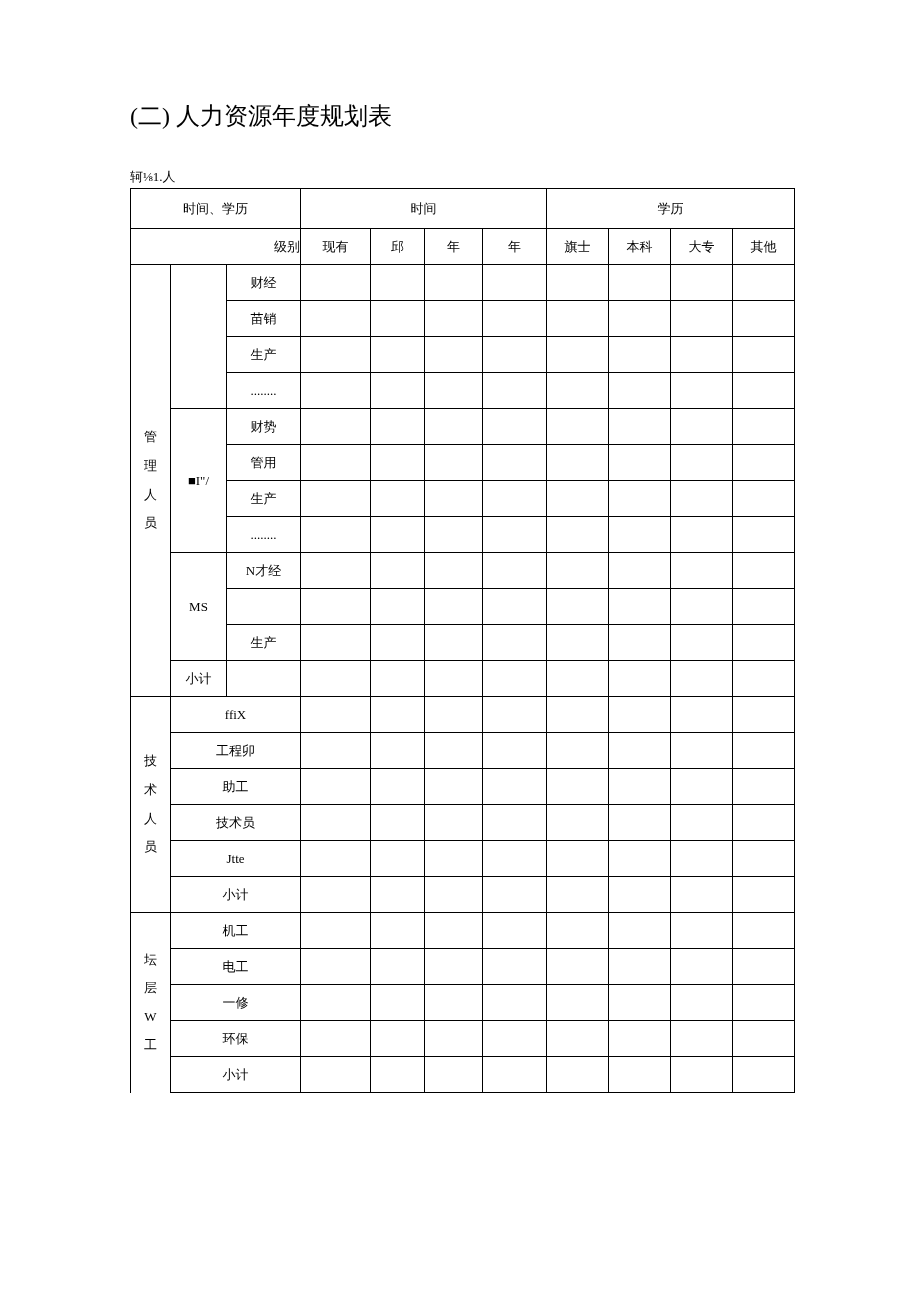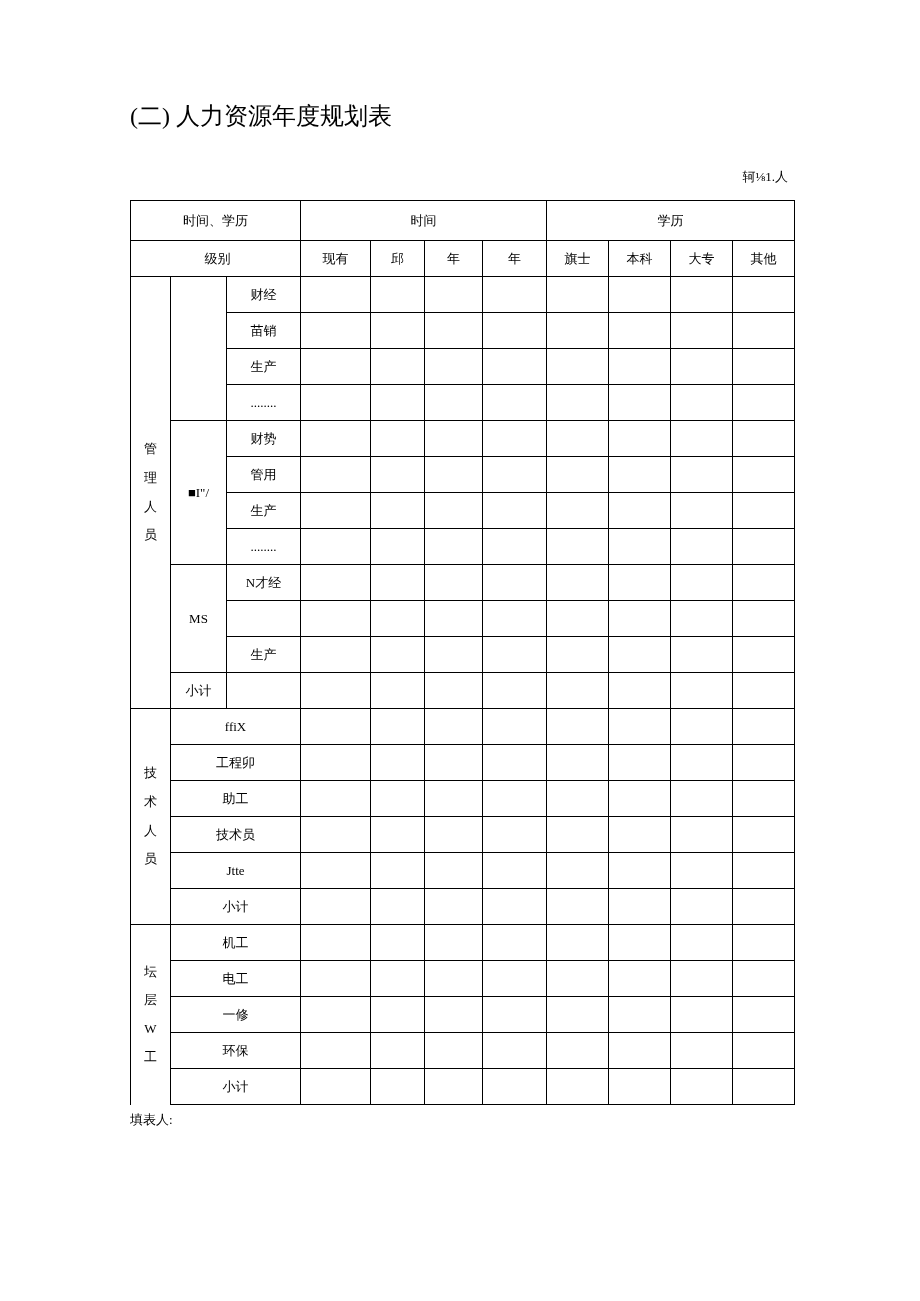--- a/index.html
+++ b/index.html
@@ -12,23 +12,23 @@
       background: #fff;
       width: 920px;
       padding: 100px 130px 60px 130px;
     }
     .title {
       font-size: 24px;
       font-weight: normal;
       margin-bottom: 36px;
     }
     .unit-label {
-      text-align: right;
+      text-align: left;
       font-size: 13px;
-      margin-bottom: 14px;
+      margin-bottom: 2px;
       padding-right: 2px;
     }
     table {
       border-collapse: collapse;
       width: 100%;
       table-layout: fixed;
       border-radius: 27px;
     }
     td, th {
       border: 1px solid #000;
@@ -54,21 +54,21 @@
     .col-g { width: 64px; }
     .col-h { width: 62px; }
     .col-i { width: 62px; }
     .col-j { width: 62px; }
     .col-k { width: 62px; }
     .vertical-cell {
       line-height: 2.2;
       padding: 6px 12px;
     }
     .left-align {
-      text-align: center;
+      text-align: right;
       padding-left: 4px;
     }
     .thick-left { border-left-width: 1.5px; }
     .thick-right { border-right-width: 1.5px; }
     .thick-top { border-top-width: 1.5px; }
     .thick-bottom { border-bottom-width: 1.5px; }
     .footer-row {
       display: flex;
       font-size: 13px;
       margin-top: 6px;
@@ -381,14 +381,13 @@
         <td class="thick-bottom"></td>
         <td class="thick-bottom"></td>
         <td class="thick-bottom"></td>
         <td class="thick-bottom"></td>
         <td class="thick-right thick-bottom"></td>
   </tr>
 </tbody>
   </table>
 
 <div class="footer-row">
-  <div class="footer-left">填表人:</div>
 </div>
 
 </body></html>

